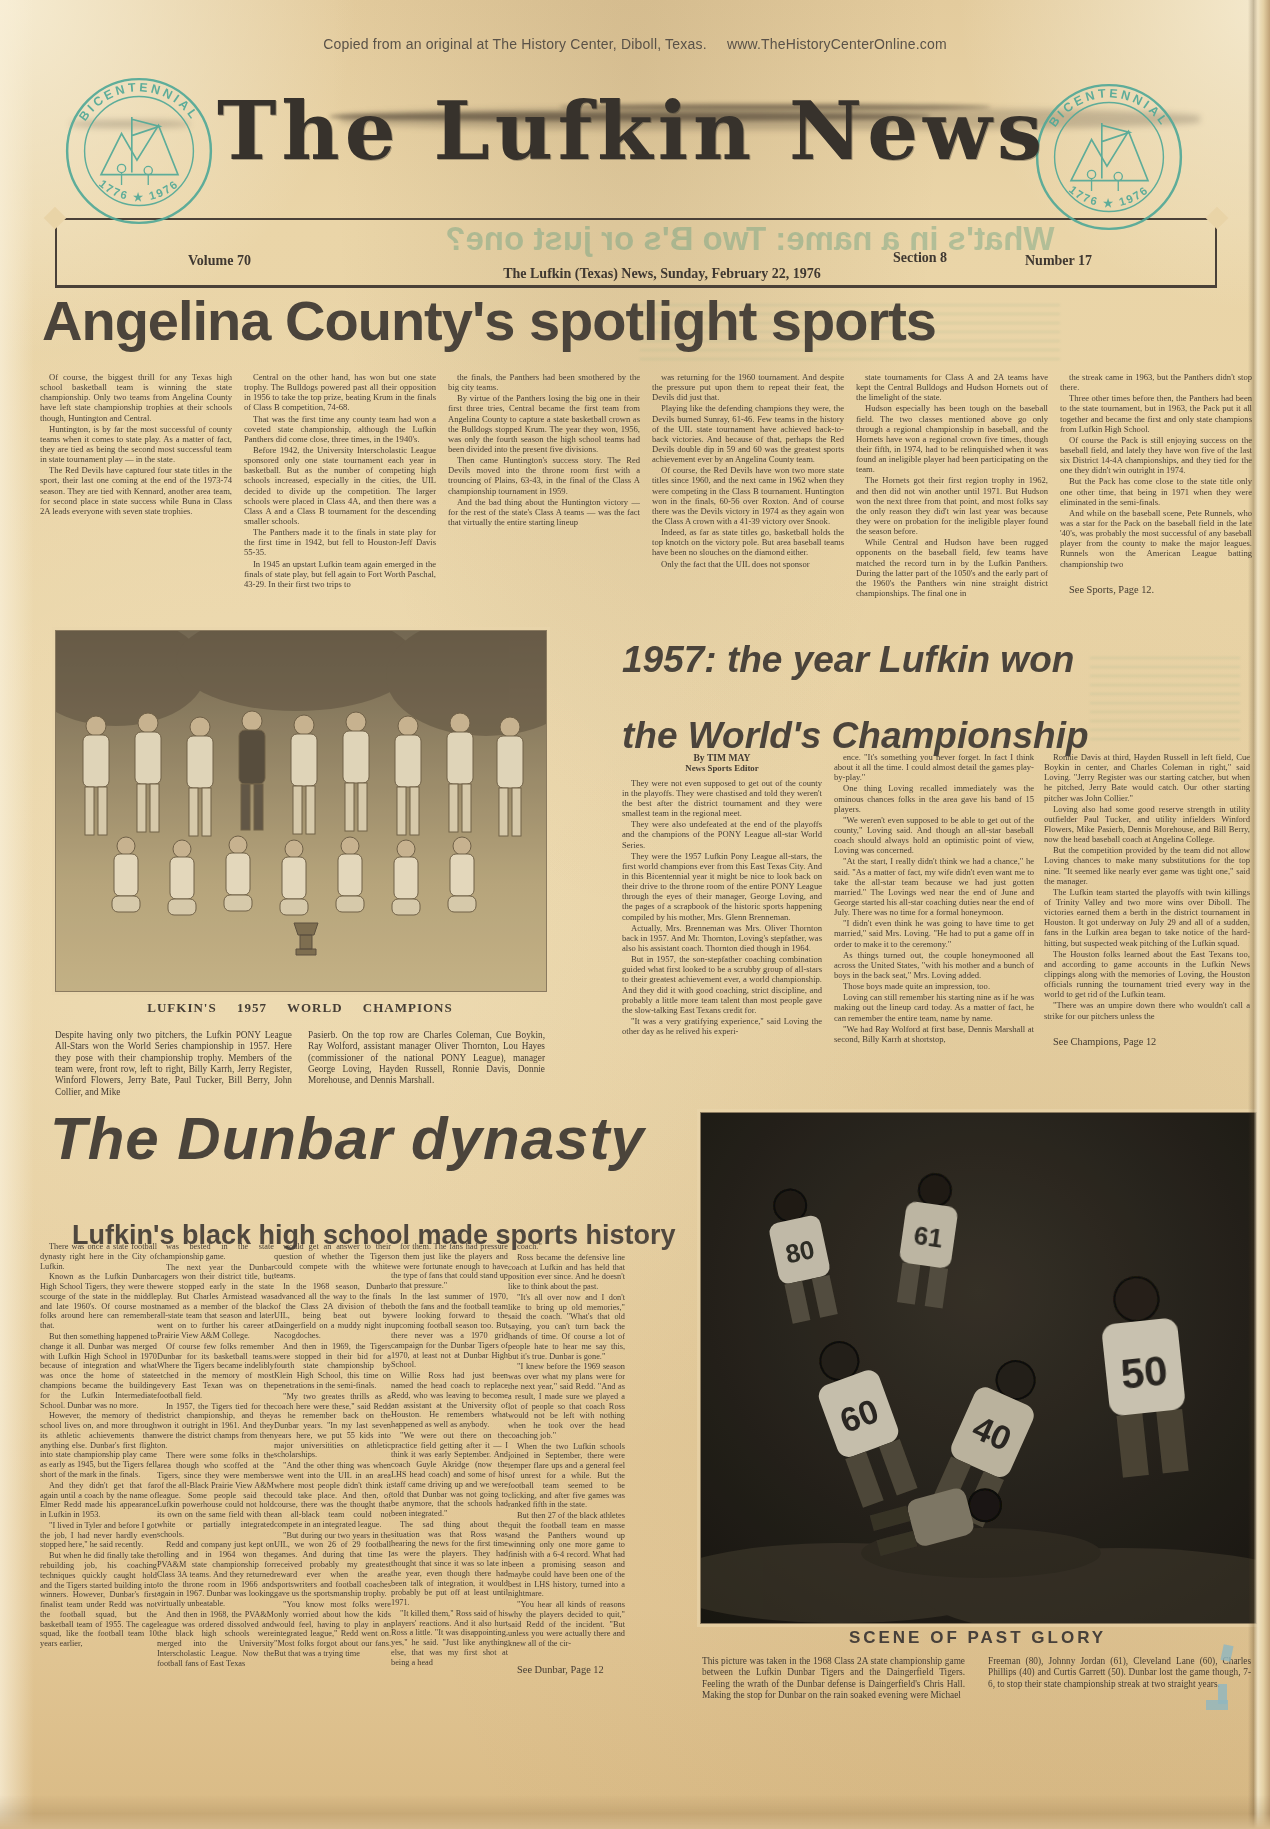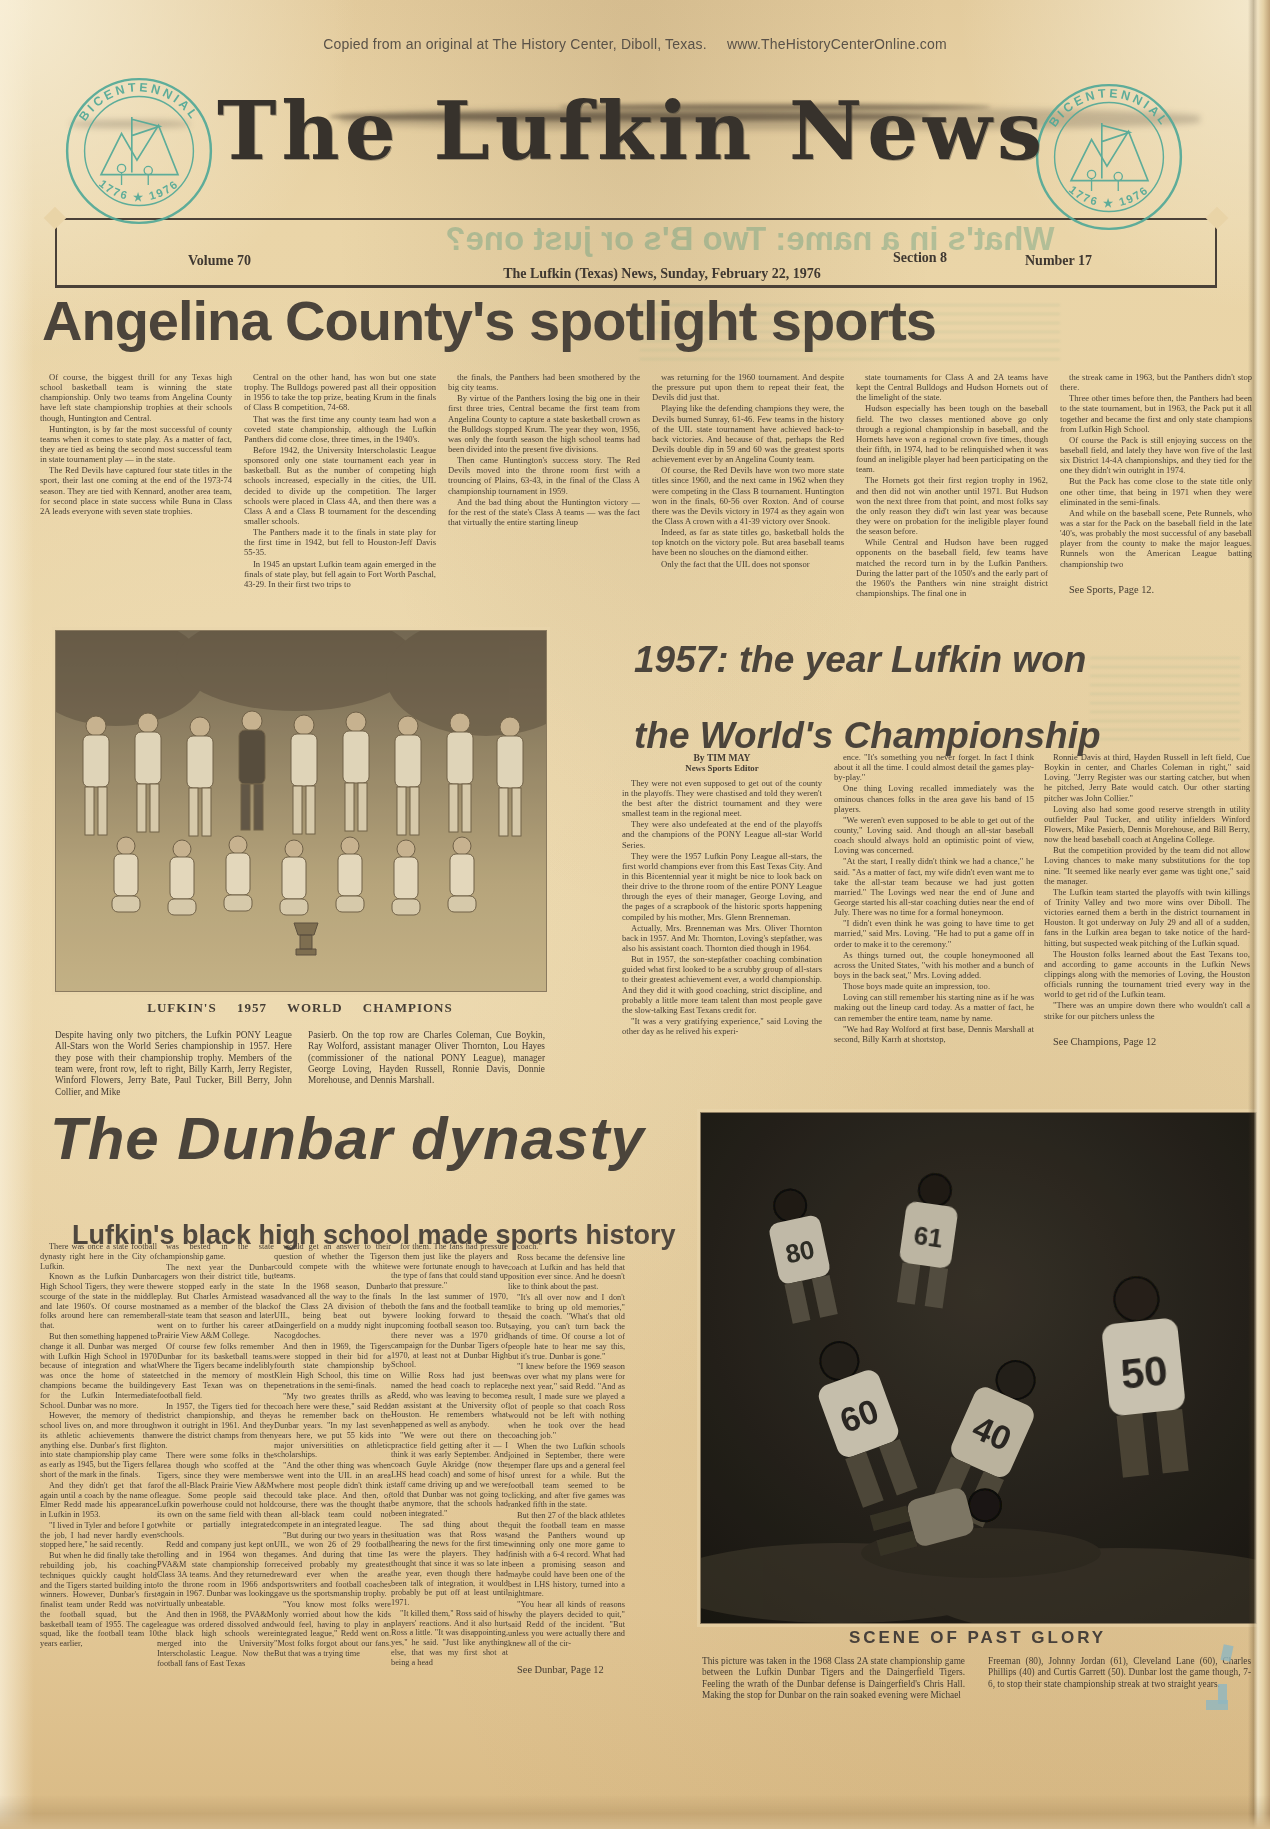--- a/index.html
+++ b/index.html
@@ -39,21 +39,21 @@
     font-weight:bold;font-size:56px;letter-spacing:-1px;color:#4b443b;white-space:nowrap;}
   .cols{display:flex;}
   .ncol{display:flex;flex-direction:column;overflow:hidden;text-align:justify;}
   .ncol p{margin:0 0 1px 0;text-indent:9px;}
   .lead-cols{top:372px;left:40px;width:1212px;height:244px;gap:12px;font-size:8.6px;line-height:1.18;}
   .lead-cols .ncol{width:192px;}
   .continuation{order:99;margin-top:14px;font-size:10.4px;text-indent:9px;}
   
   .photo-frame{border:1px solid #8a7a5f;box-shadow:0 0 0 3px rgba(233,214,172,.6);}
   .champ-headline{left:622px;top:622px;width:520px;font-family:"Liberation Sans",sans-serif;
-    font-weight:bold;font-style:italic;font-size:37px;color:#4b443b;line-height:76px;white-space:nowrap;margin-left:12px;}
+    font-weight:bold;font-style:italic;font-size:37px;color:#4b443b;line-height:76px;white-space:nowrap;}
   .champ-cols{font-size:8.6px;line-height:1.18;}
   .byline{order:-2;text-align:center;font-weight:bold;font-size:9.6px;text-indent:0;}
   .byline-title{order:-1;text-align:center;font-weight:bold;font-size:8.8px;margin-bottom:4px;text-indent:0;}
   .caption-title{font-family:"Liberation Serif",serif;font-weight:bold;font-size:13px;color:#463e35;
     text-align:center;letter-spacing:1px;word-spacing:16px;}
   .caption{font-size:9.3px;line-height:1.22;text-align:justify;}
   
   .dunbar-headline{left:50px;top:1104px;font-family:"Liberation Sans",sans-serif;font-weight:bold;
     font-style:italic;font-size:60px;letter-spacing:1px;color:#4b443b;white-space:nowrap;text-align:right;}
   .dunbar-subhead{left:72px;top:1196px;font-family:"Liberation Sans",sans-serif;font-weight:bold;

